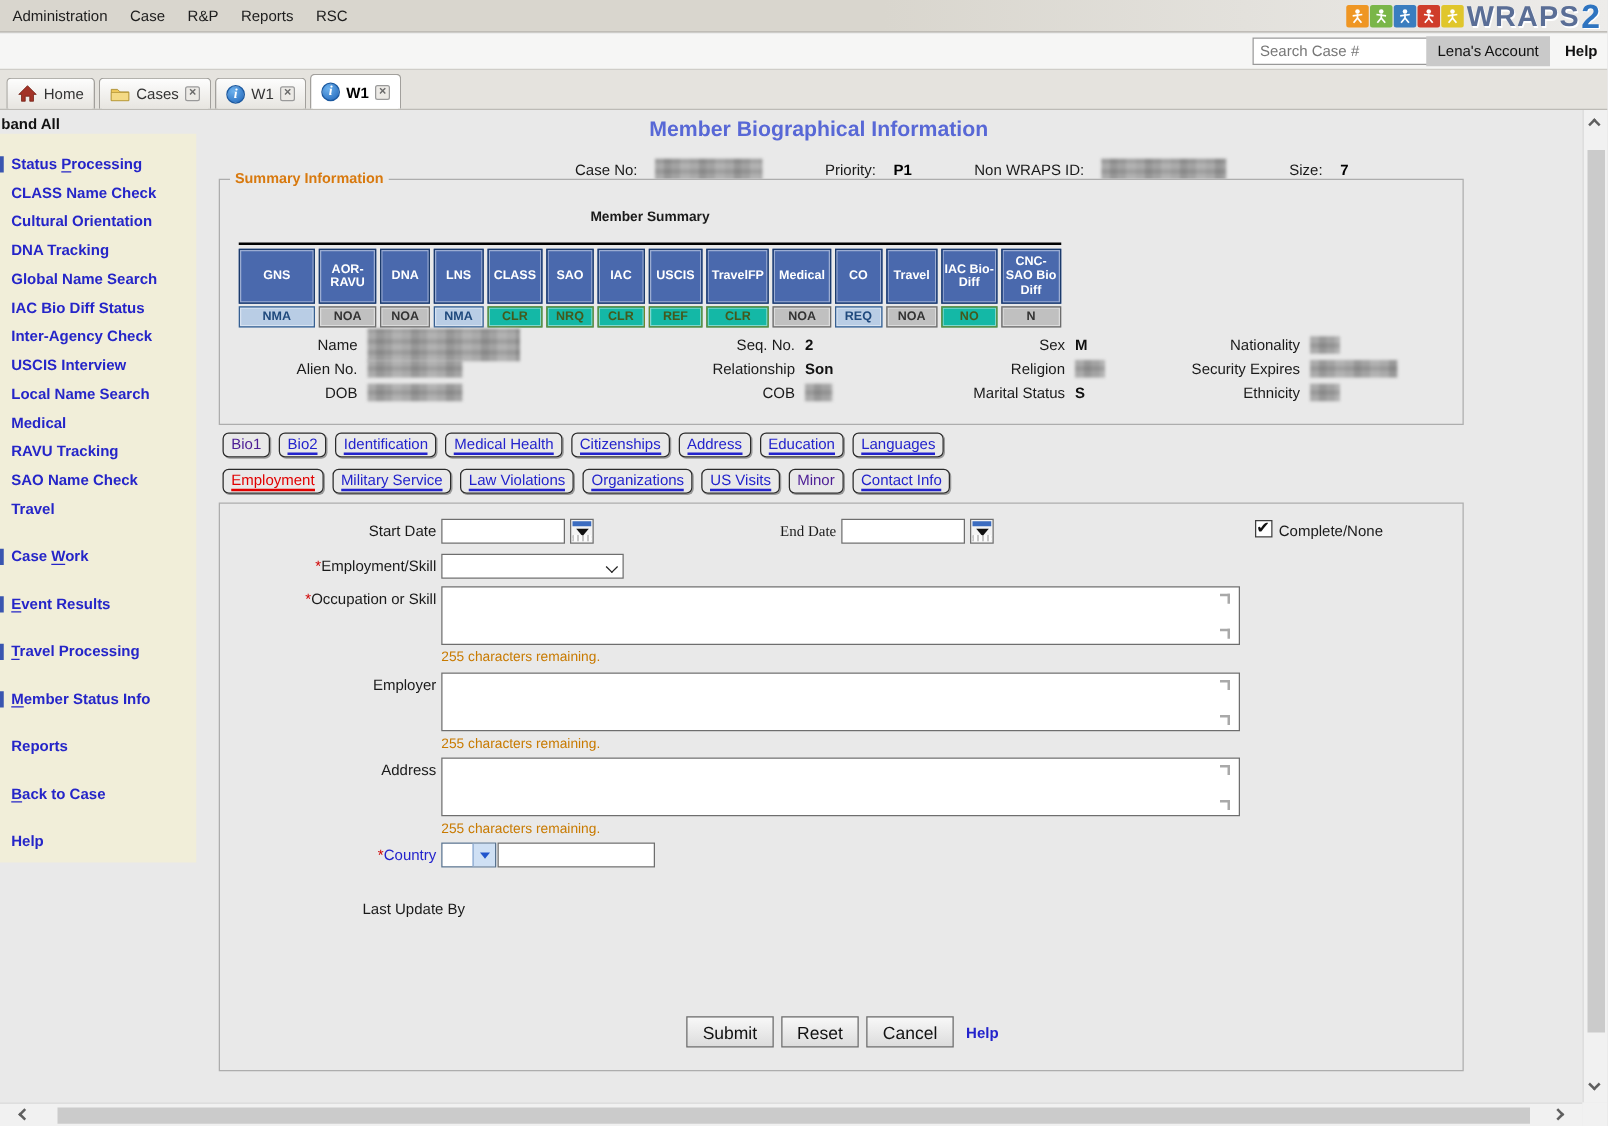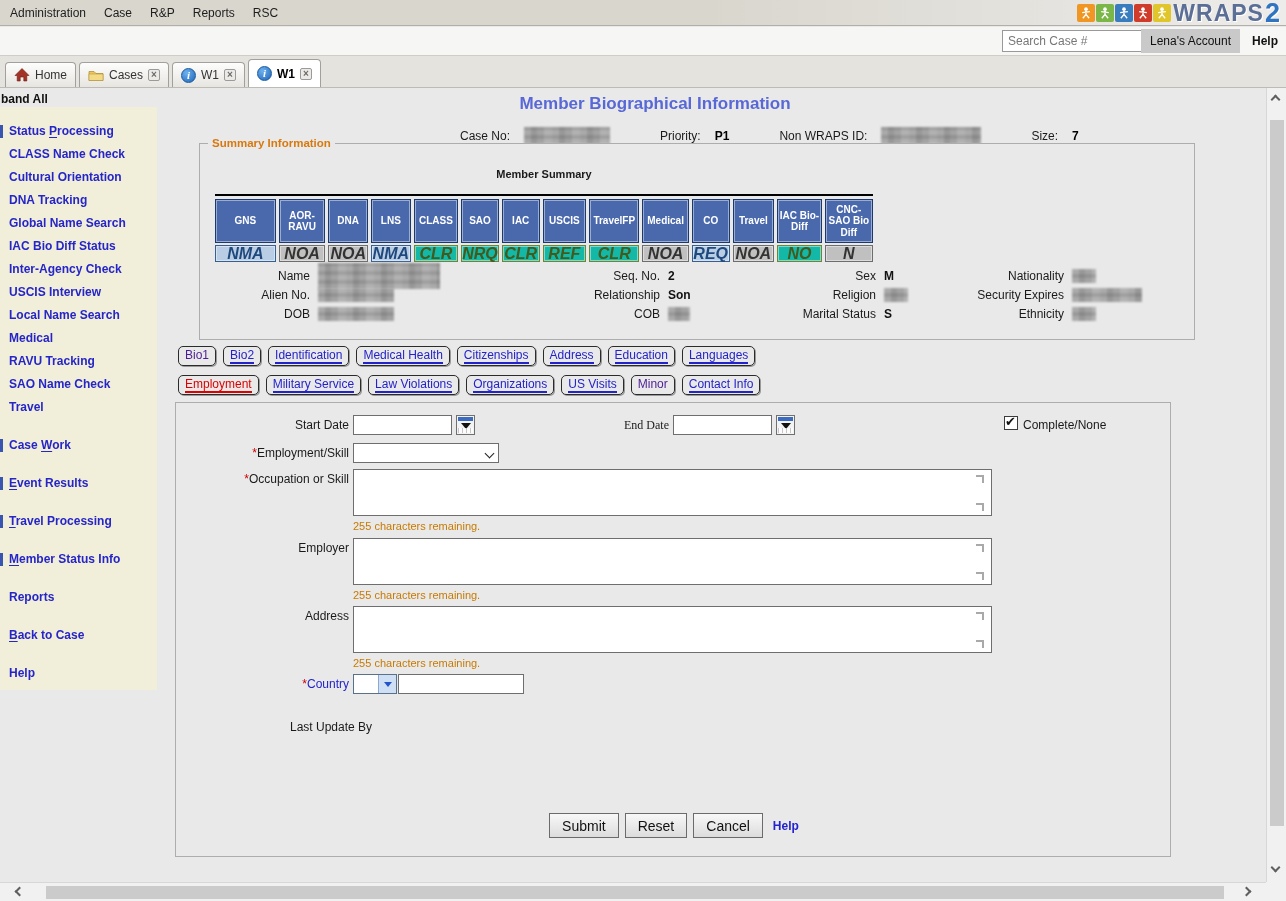--- a/index.html
+++ b/index.html
@@ -53,31 +53,31 @@
   .chgap { width:22px; }
 
   .blur { display:inline-block; height:14px; vertical-align:middle;
     background:repeating-linear-gradient(90deg,#cfcfcf 0 7px,#b9b9b9 7px 13px,#c6c6c6 13px 20px,#d8d8d8 20px 28px),
                repeating-linear-gradient(0deg,#d2d2d2 0 5px,#bdbdbd 5px 9px);
     background-blend-mode:multiply; filter:blur(1.3px); }
 
   
   .fset { position:absolute; border:1px solid #adadad; background:#e9e9e9; }
   .fset-legend { position:absolute; top:-7px; left:8px; background:#e9e9e9; padding:0 4px; color:#d8790e; font-weight:bold; font-size:11.5px; }
-  #fs-summary { left:175px; top:143px; width:996px; height:197px;margin-left:24px; }
+  #fs-summary { left:175px; top:143px; width:996px; height:197px; }
   #fs-form    { left:175px; top:402px; width:996px; height:455px; }
 
   
   .ms-wrap { position:absolute; left:15px; top:24px; width:658px; }
   .ms-title { text-align:center; font-weight:bold; font-size:11px; border-bottom:2px solid #000; padding-bottom:14px; margin-bottom:3px; }
   .ms-row { display:flex; gap:3px; }
   .ms-row.head { margin-bottom:2px; }
   .ms-cell { border:1px solid; text-align:center; font-weight:bold; display:flex; align-items:center; justify-content:center; box-shadow:inset 0 0 0 1px rgba(255,255,255,.45); }
   .head .ms-cell { background:#4a69ad; border-color:#1b3a6b; color:#fff; font-size:10px; line-height:1.15; height:44px; padding:1px; }
-  .stat .ms-cell { height:17px; font-size:16px;font-style:italic; }
+  .stat .ms-cell { height:17px; font-size:10px; }
   .v-blue  { background:#b9cde5; border-color:#376092; color:#1f497d; }
   .v-gray  { background:#c0c0c0; border-color:#6d6d6d; color:#333; }
   .v-green { background:#14b8a6; border-color:#71842f; color:#44591c; }
   .w44{width:63px}.w48{width:48px}.w41{width:41px}.w46{width:46px}.w39{width:39px}.w45{width:45px}.w52{width:52px}.w43{width:43px}.w50{width:50px}
 
   
   .details { position:absolute; left:0; top:122px; display:grid;
     grid-template-columns:110px 158px 176px 80px 120px 70px 102px 96px;
     column-gap:8px; grid-auto-rows:19px; align-items:center; font-size:12px; }
   .dl { text-align:right; color:#1a1a1a; }

